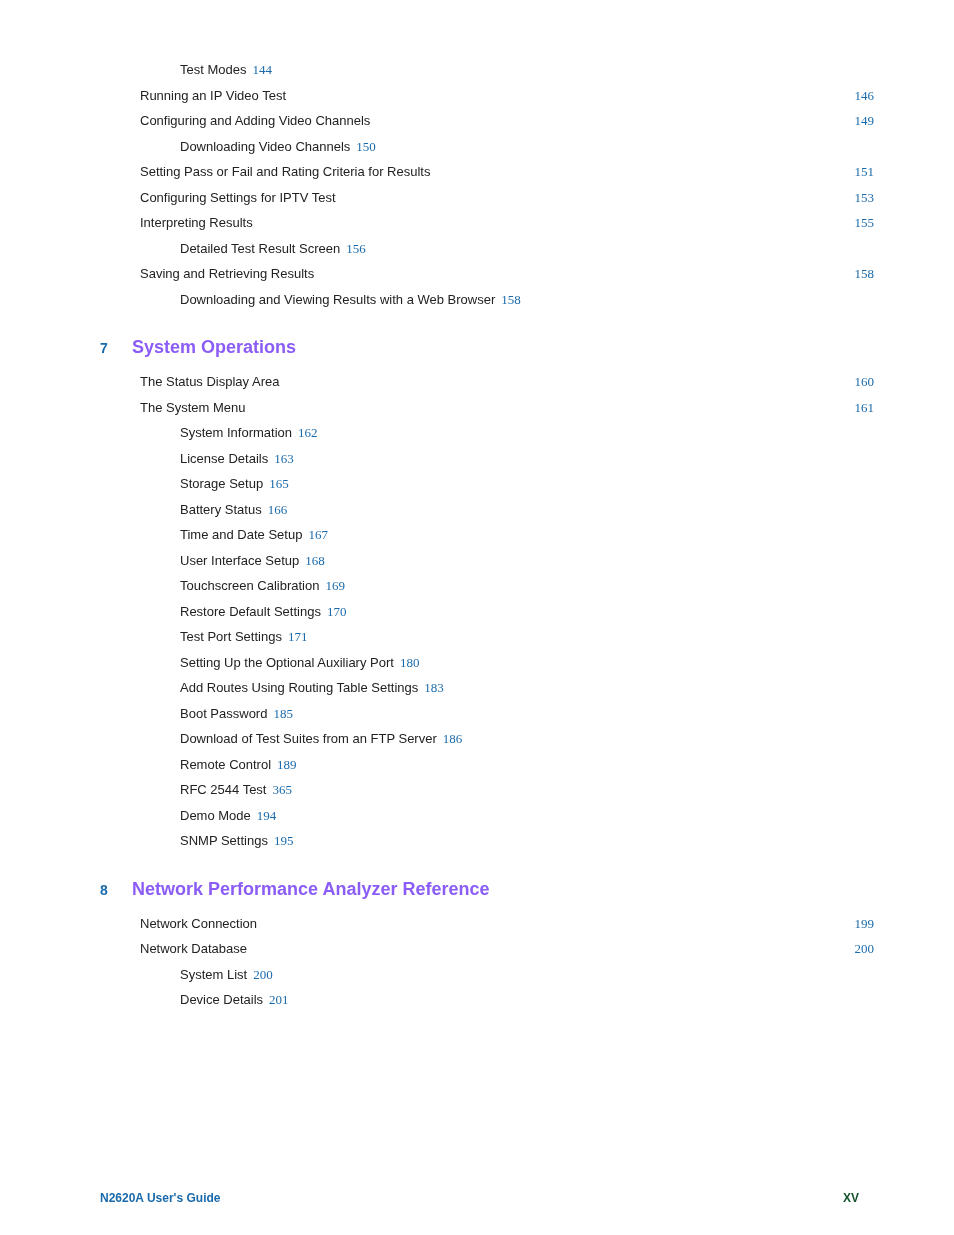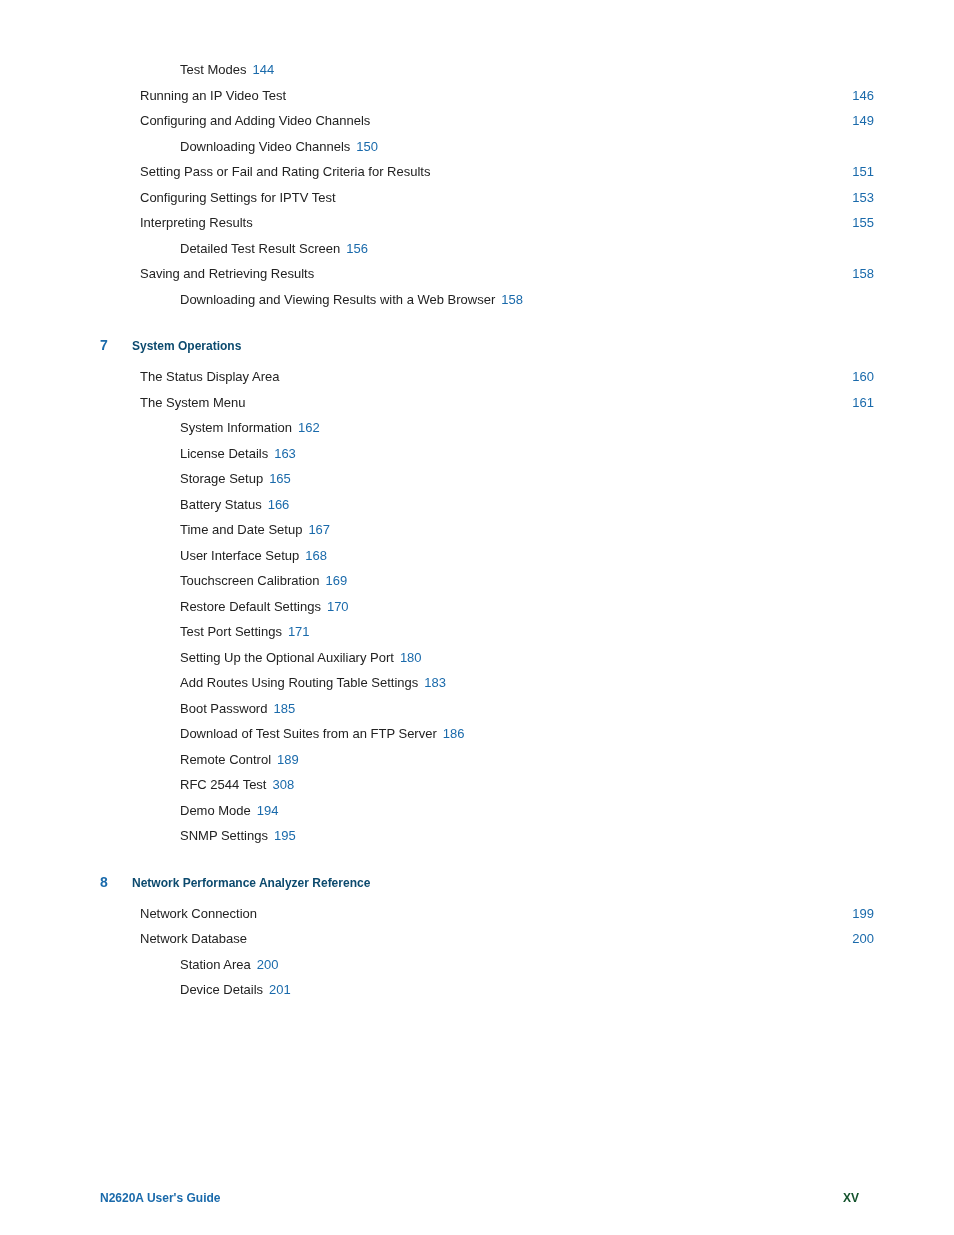--- a/index.html
+++ b/index.html
@@ -35,20 +35,21 @@
 
     .toc-entry .entry-text {
       color: #222222;
       font-size: 13px;
     }
 
     .toc-entry .page-num {
       color: #1a6aab;
       font-size: 13px;
       margin-left: 6px;
+      font-family: Liberation Serif, serif;
     }
 
     .indent-1 {
       padding-left: 40px;
       justify-content: space-between;
     }
 
     .indent-2 {
       padding-left: 80px;
     }
@@ -62,22 +63,22 @@
 
     .section-number {
       color: #1a6aab;
       font-size: 14px;
       font-weight: bold;
       margin-right: 12px;
       min-width: 20px;
     }
 
     .section-title {
-      color: #0c4a6e;
-      font-size: 12px;
+      color: #8b5cf6;
+      font-size: 18px;
       font-weight: bold;
     }
 
     .footer {
       position: absolute;
       bottom: 30px;
       left: 0;
       right: 15px;
       padding: 0 80px 0 100px;
       display: flex;
@@ -233,21 +234,21 @@
   </div>
 
 
   <div class="toc-entry indent-2">
     <span class="entry-text">Remote Control</span>
     <span class="page-num">189</span>
   </div>
 
   <div class="toc-entry indent-2">
     <span class="entry-text">RFC 2544 Test</span>
-    <span class="page-num">308</span>
+    <span class="page-num">365</span>
   </div>
 
   <div class="toc-entry indent-2">
     <span class="entry-text">Demo Mode</span>
     <span class="page-num">194</span>
   </div>
 
   <div class="toc-entry indent-2">
     <span class="entry-text">SNMP Settings</span>
     <span class="page-num">195</span>
@@ -262,21 +263,21 @@
     <span class="entry-text">Network Connection</span>
     <span class="page-num">199</span>
   </div>
 
   <div class="toc-entry indent-1">
     <span class="entry-text">Network Database</span>
     <span class="page-num">200</span>
   </div>
 
   <div class="toc-entry indent-2">
-    <span class="entry-text">Station Area</span>
+    <span class="entry-text">System List</span>
     <span class="page-num">200</span>
   </div>
 
   <div class="toc-entry indent-2">
     <span class="entry-text">Device Details</span>
     <span class="page-num">201</span>
   </div>
 
   <div class="footer">
     <span class="footer-left">N2620A User's Guide</span>

